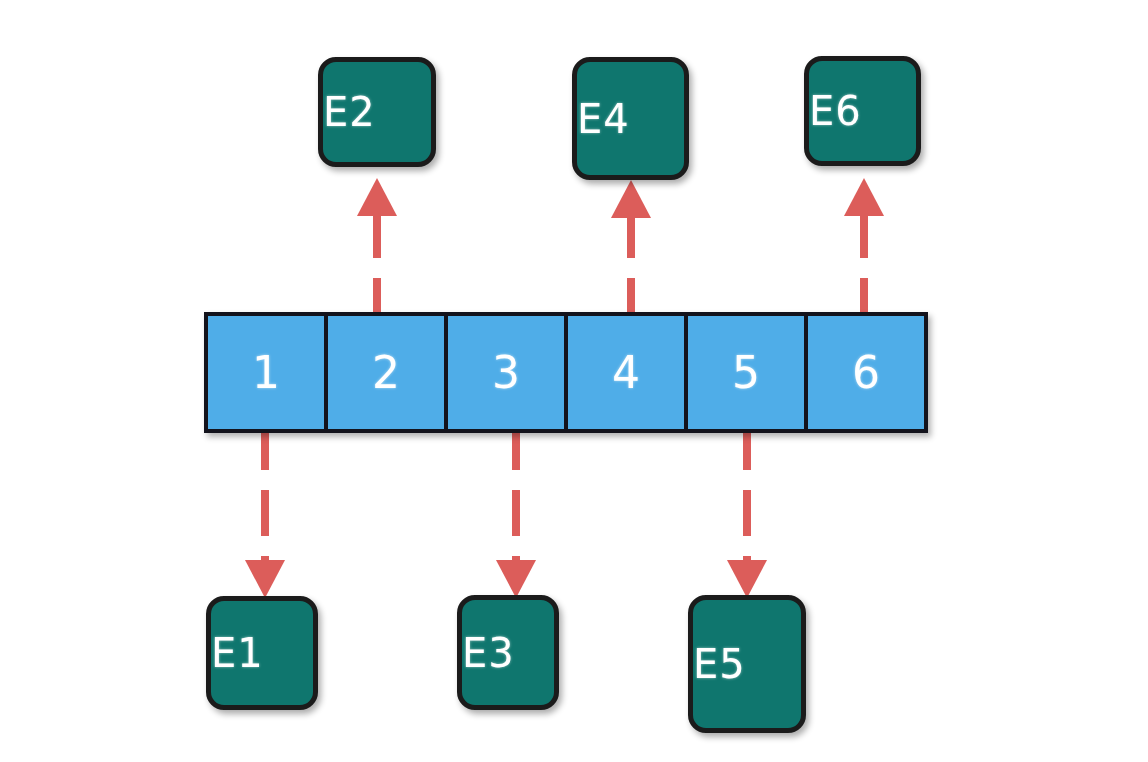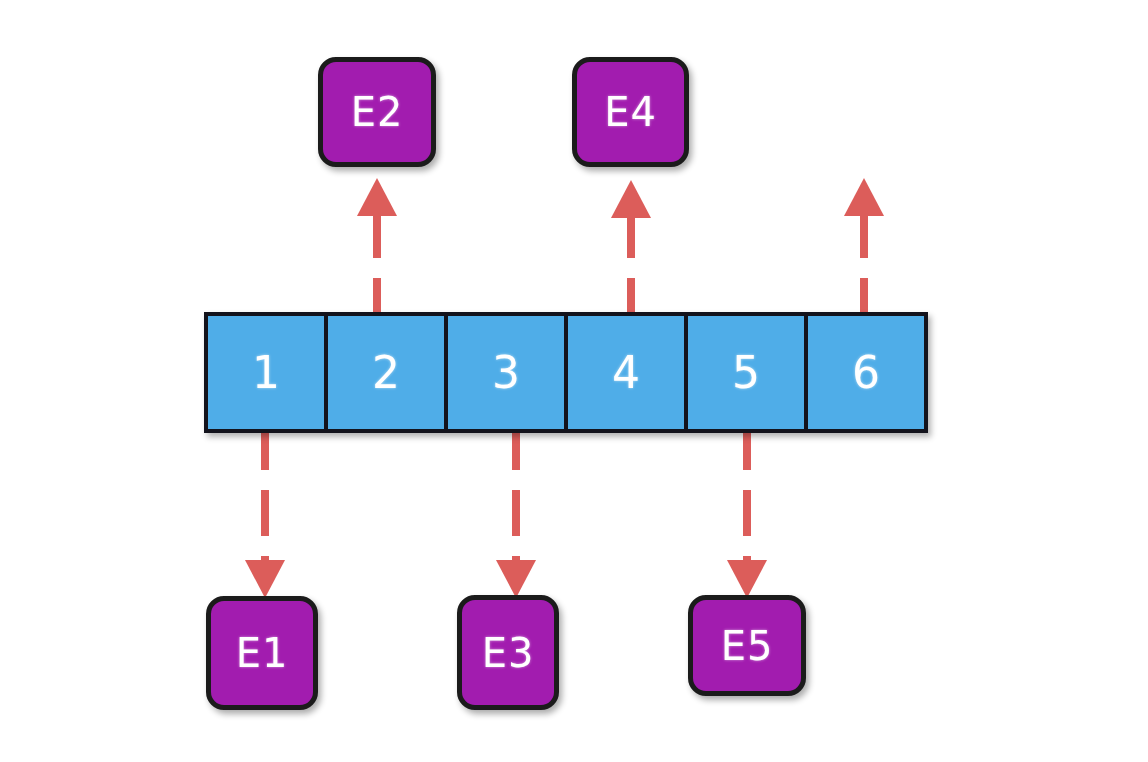--- a/index.html
+++ b/index.html
@@ -18,26 +18,26 @@
     position: relative;
     width: 1148px;
     height: 762px;
     background: #ffffff;
   }
 
   
   .ebox {
     position: absolute;
     box-sizing: border-box;
-    background: #a21caf;
+    background: #0f766e;
     border: 5px solid #1b1b1b;
     border-radius: 18px;
     display: flex;
     align-items: center;
-    justify-content: center;
+    justify-content: flex-start;
     box-shadow: 3px 4px 6px rgba(0,0,0,0.33);
     z-index: 3;
   }
   .ebox-label {
     color: #ffffff;
     font-size: 40px;
     font-weight: 400;
     letter-spacing: 1px;
     line-height: 1;
     text-shadow: 0 0 3px rgba(255,255,255,0.55);
@@ -135,24 +135,27 @@
     <svg width="44" height="168" viewBox="0 0 44 168" aria-hidden="true">
       <line x1="22" y1="0" x2="22" y2="132" stroke="#DC5D5A" stroke-width="8" stroke-dasharray="46,20" stroke-dashoffset="6"></line>
       <polygon points="22,168 2,130 42,130" fill="#DC5D5A"></polygon>
     </svg>
   </div>
 
   <div class="ebox" style="left:318px; top:57px; width:118px; height:110px;">
     <span class="ebox-label">E2</span>
   </div>
 
-  <div class="ebox" style="left:572px; top:57px; width:117px; height:110px;">
+  <div class="ebox" style="left:572px; top:57px; width:117px; height:123px;">
     <span class="ebox-label">E4</span>
   </div>
 
+  <div class="ebox" style="left:804px; top:56px; width:117px; height:110px;">
+    <span class="ebox-label">E6</span>
+  </div>
 
   <div id="array-strip">
     <div class="array-cell">
       <span class="array-cell-label">1</span>
     </div>
     <div class="array-cell">
       <span class="array-cell-label">2</span>
     </div>
     <div class="array-cell">
       <span class="array-cell-label">3</span>
@@ -169,17 +172,17 @@
   </div>
 
   <div class="ebox" style="left:206px; top:596px; width:112px; height:114px;">
     <span class="ebox-label">E1</span>
   </div>
 
   <div class="ebox" style="left:457px; top:595px; width:102px; height:115px;">
     <span class="ebox-label">E3</span>
   </div>
 
-  <div class="ebox" style="left:688px; top:595px; width:118px; height:101px;">
+  <div class="ebox" style="left:688px; top:595px; width:118px; height:138px;">
     <span class="ebox-label">E5</span>
   </div>
 
 </div>
 
 </body></html>

